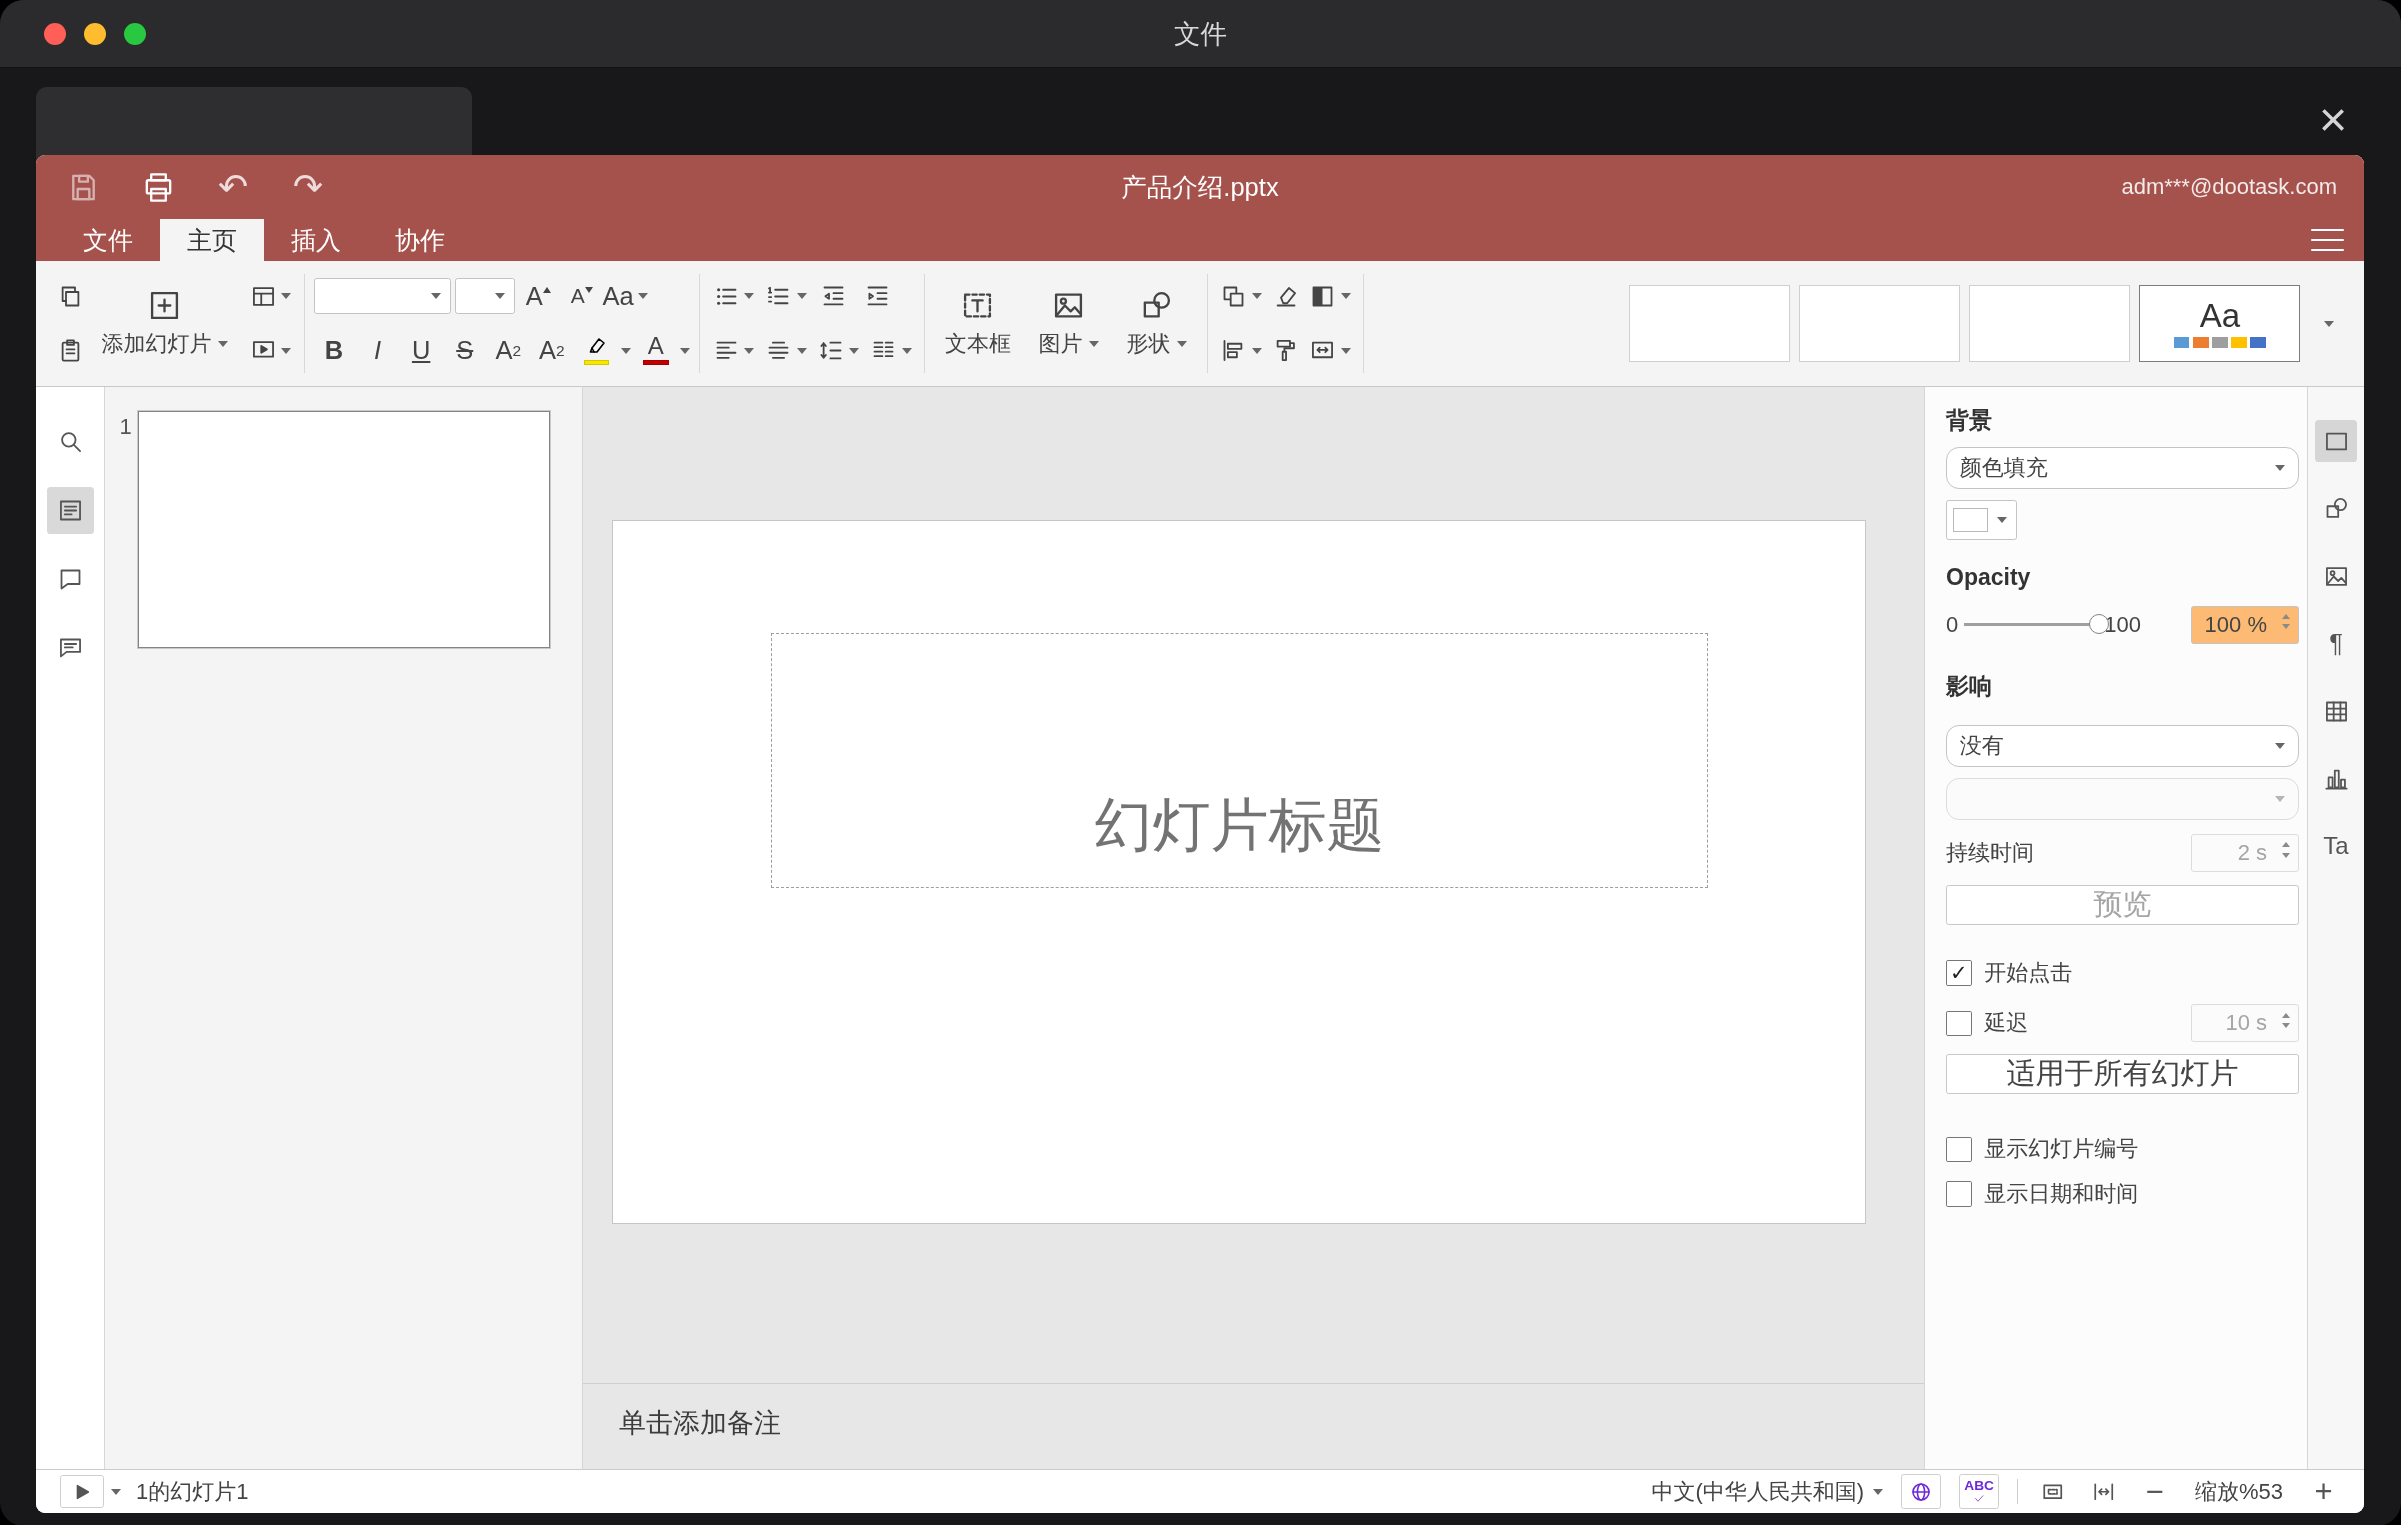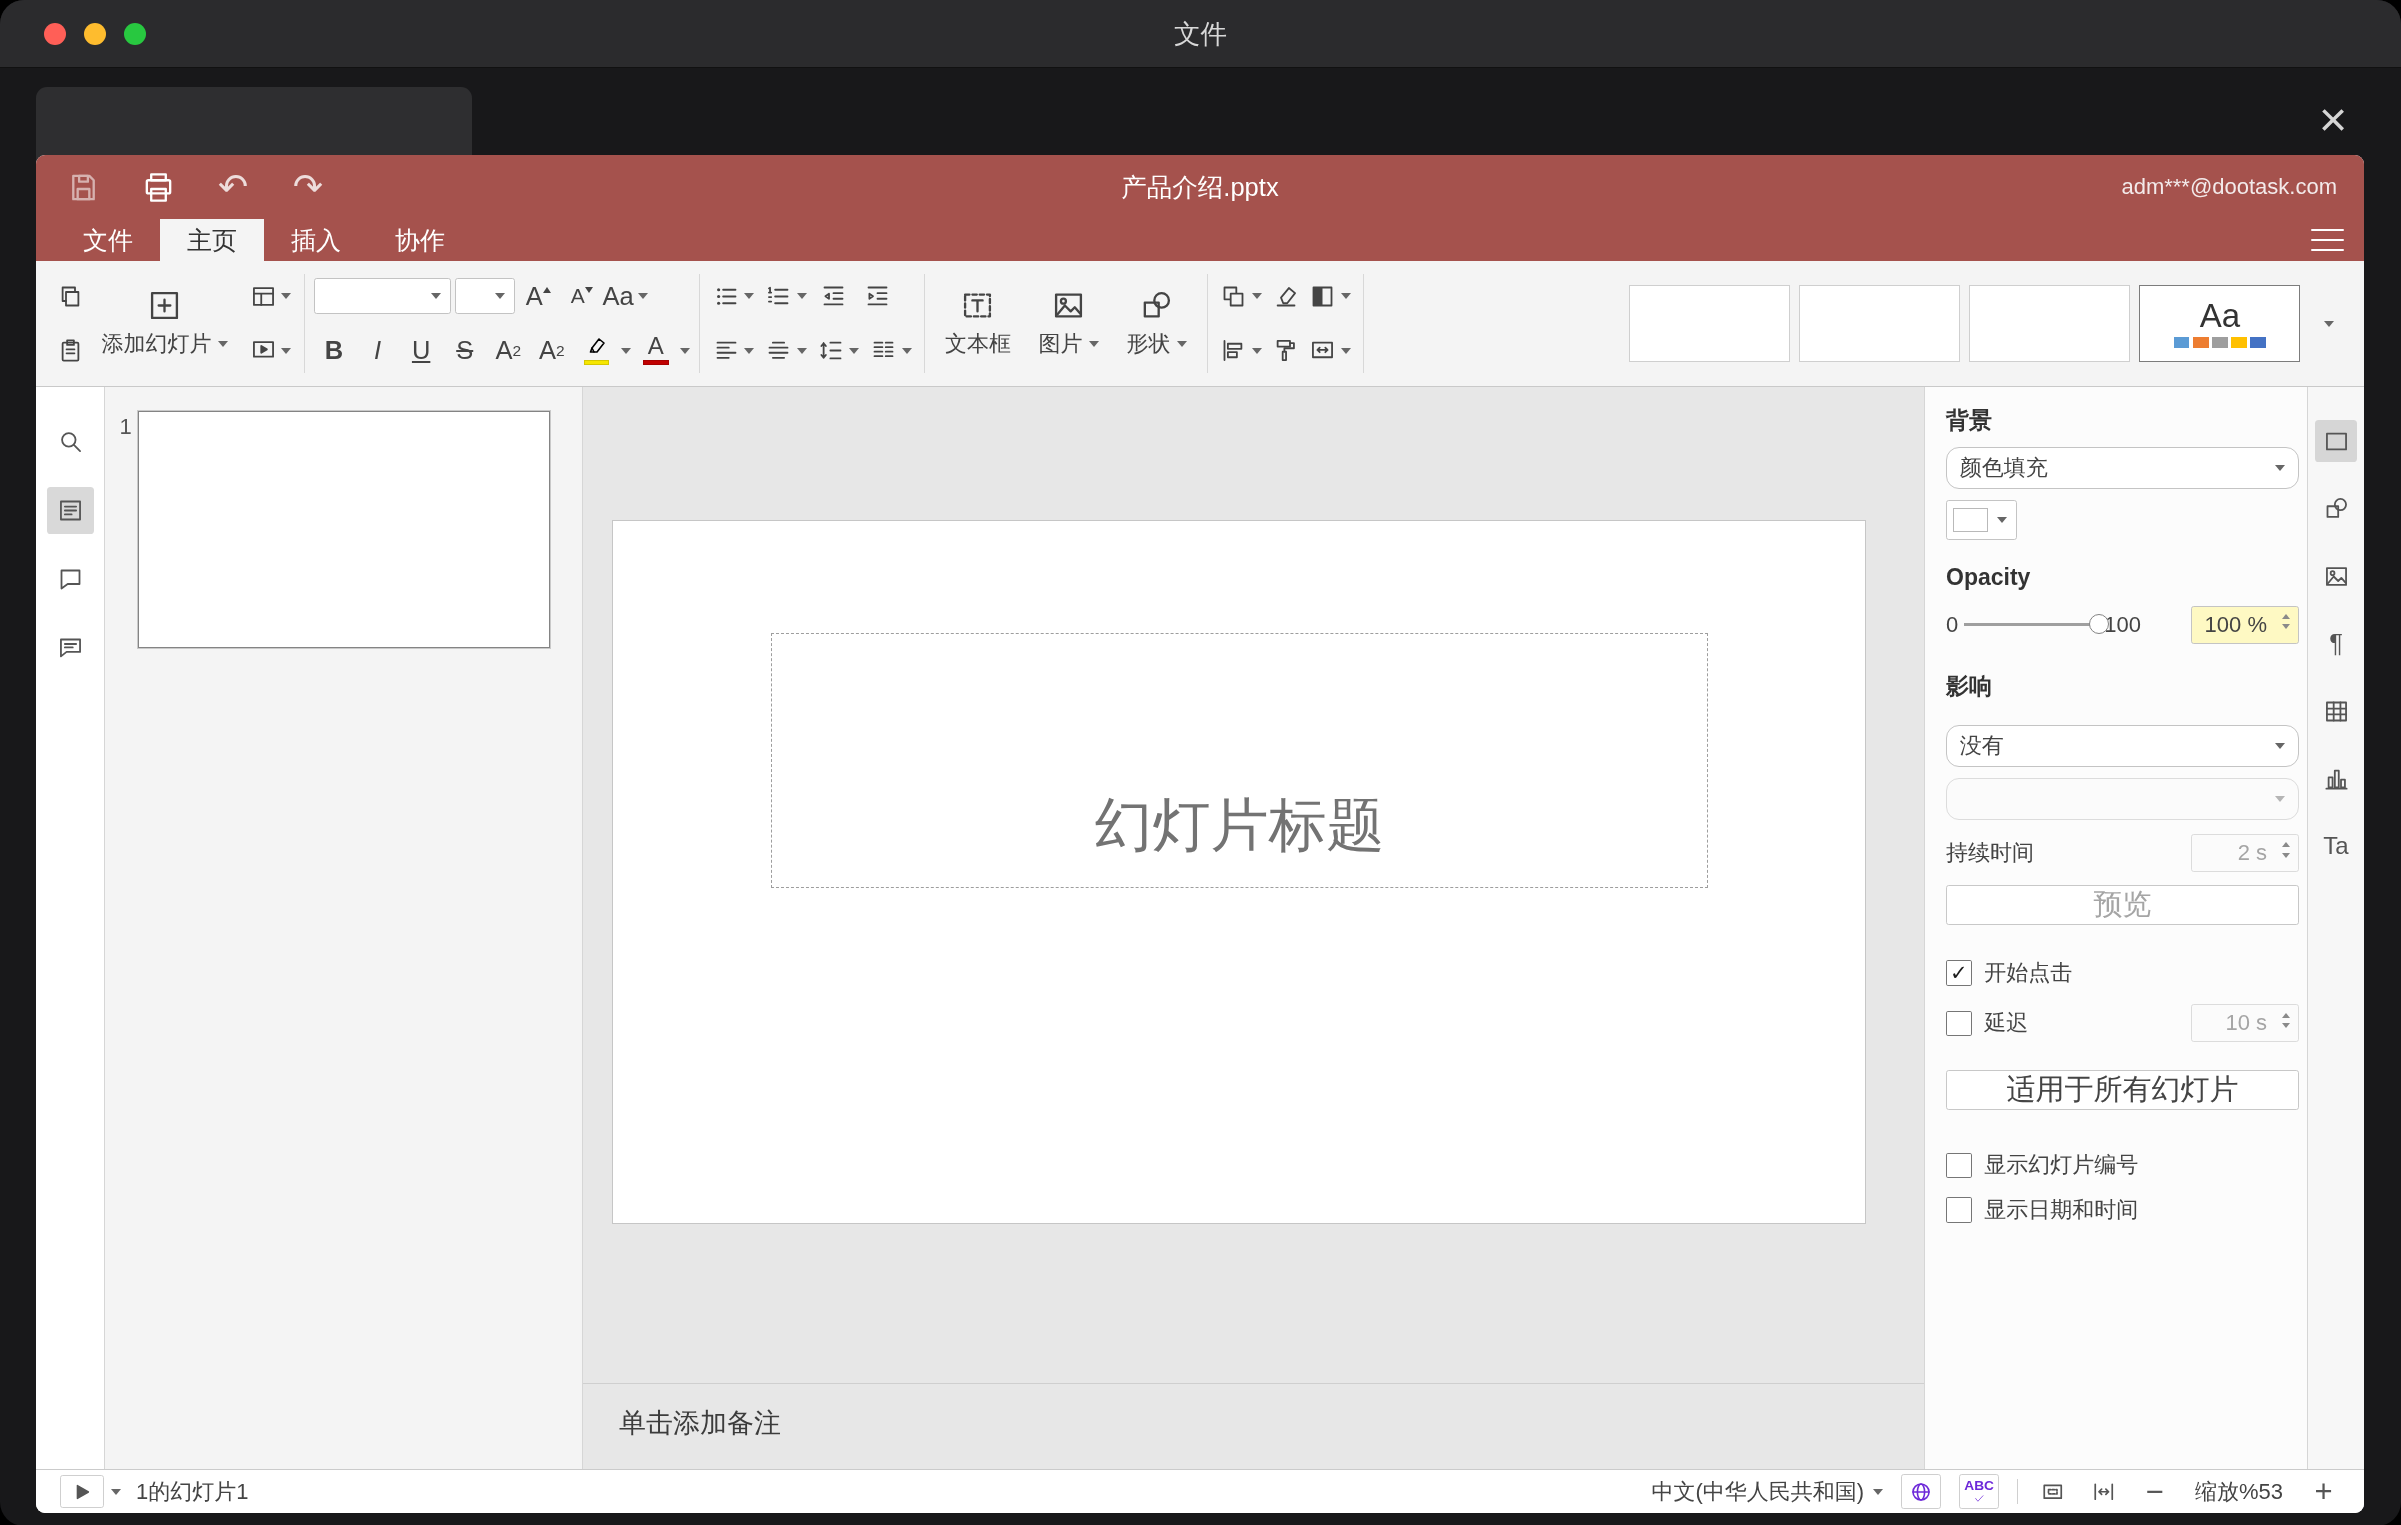--- a/index.html
+++ b/index.html
@@ -81,32 +81,32 @@
   .sec-label{font-weight:bold;font-size:23px;color:#333;}
   .sel{height:42px;background:#fff;border:0.9px solid #c4c4c4;border-radius:13px;display:flex;align-items:center;justify-content:space-between;padding:0 12.8px;cursor:pointer;width:353px;}
   .sel.disabled{background:#fbfbfb;border-color:#dcdcdc;}
   .sel.disabled .chev{border-top-color:#b5b5b5;}
   .color-btn{width:71px;height:40px;border:0.9px solid #c4c4c4;border-radius:2.7px;background:#fff;display:flex;align-items:center;margin-top:11px;cursor:pointer;}
   .swatch{width:35px;height:24px;border:0.9px solid #b9b9b9;margin-left:6.4px;background:#fff;}
   .color-btn .chev{margin-left:8.2px;}
   .op-row{display:flex;align-items:center;margin-top:14.6px;width:353px;}
   .track{width:135px;height:2.7px;background:#9f9f9f;position:relative;margin:0 5.5px;}
   .knob{position:absolute;right:-10px;top:-9px;width:20px;height:20px;border-radius:50%;background:#fff;border:0.9px solid #838383;cursor:pointer;}
-  .spin{width:108px;height:38px;background:#fef9c3;border:0.9px solid #c4c4c4;border-radius:2.7px;display:flex;align-items:center;justify-content:flex-end;padding-right:31px;position:relative;font-size:22px;}
+  .spin{width:108px;height:38px;background:#fdba74;border:0.9px solid #c4c4c4;border-radius:2.7px;display:flex;align-items:center;justify-content:flex-end;padding-right:31px;position:relative;font-size:22px;}
   .spin.disabled{color:#a5a5a5;background:#fbfbfb;border-color:#dcdcdc;}
   .spin .arr{position:absolute;right:8.2px;top:7.3px;display:flex;flex-direction:column;gap:5.5px;}
   .arr-up{width:0;height:0;border-left:4.6px solid transparent;border-right:4.6px solid transparent;border-bottom:5.5px solid #8a8a8a;}
   .arr-dn{width:0;height:0;border-left:4.6px solid transparent;border-right:4.6px solid transparent;border-top:5.5px solid #8a8a8a;}
   .rrow{display:flex;align-items:center;justify-content:space-between;width:353px;}
   .rbtn{width:353px;height:40px;background:#fff;border:0.9px solid #c8c8c8;border-radius:2.7px;display:flex;align-items:center;justify-content:center;font-size:29px;cursor:pointer;}
   .rbtn.disabled{color:#a5a5a5;}
   .cbrow{display:flex;align-items:center;gap:12.8px;}
   .cb{width:25.5px;height:25.5px;background:#fff;border:1.8px solid #767676;border-radius:1.8px;display:flex;align-items:center;justify-content:center;font-size:21px;color:#1c1c1c;cursor:pointer;flex:0 0 auto;}
   .mt8{margin-top:23px;} .mt12{margin-top:11px;} .mt14{margin-top:12.8px;} .mt16{margin-top:14.6px;}
-  .mt18{margin-top:16.4px;} .mt22{margin-top:28px;} .mt26{margin-top:24px;} .mt30{margin-top:27px;}
+  .mt18{margin-top:16.4px;} .mt22{margin-top:12px;} .mt26{margin-top:24px;} .mt30{margin-top:27px;}
   .mt36{margin-top:33px;} .mt44{margin-top:40px;}
 
   
   .rstrip{width:57px;background:#f7f7f7;border-left:0.9px solid #d6d6d6;display:flex;flex-direction:column;align-items:center;padding-top:33px;gap:25.5px;flex:0 0 auto;}
   .rstrip .ricon{width:42px;height:42px;display:flex;align-items:center;justify-content:center;color:#555;border-radius:3.6px;cursor:pointer;font-size:25.5px;}
   .rstrip .ricon.active{background:#d6d6d6;}
 
   
   .statusbar{height:44px;background:#fff;border-top:0.9px solid #cbcbcb;display:flex;align-items:center;padding:0 24px;font-size:22px;color:#444;flex:0 0 auto;gap:0;}
   .sb-play{width:44px;height:33px;border:0.9px solid #cfcfcf;border-radius:2.7px;display:flex;align-items:center;justify-content:center;color:#555;cursor:pointer;}

